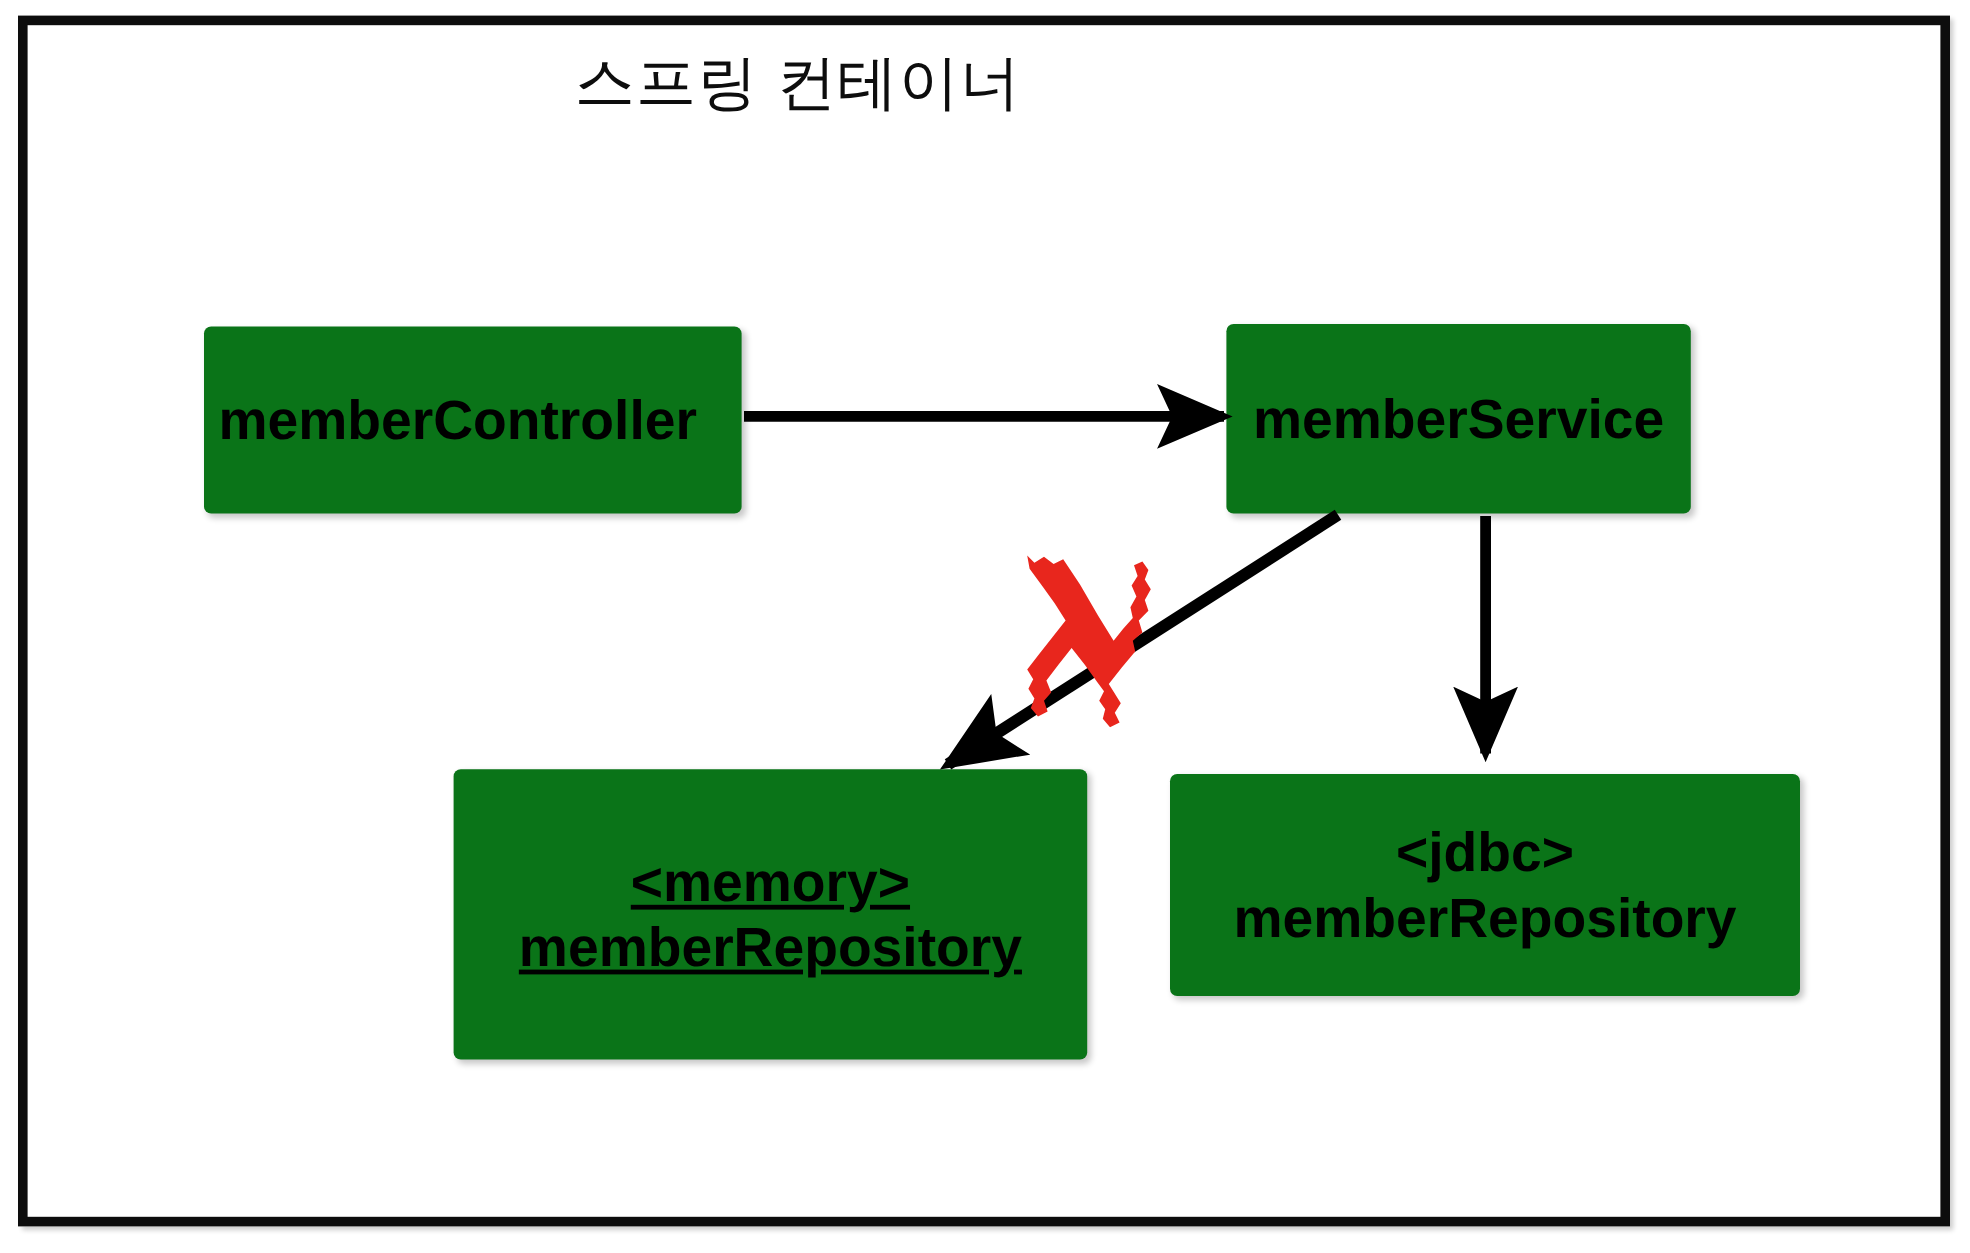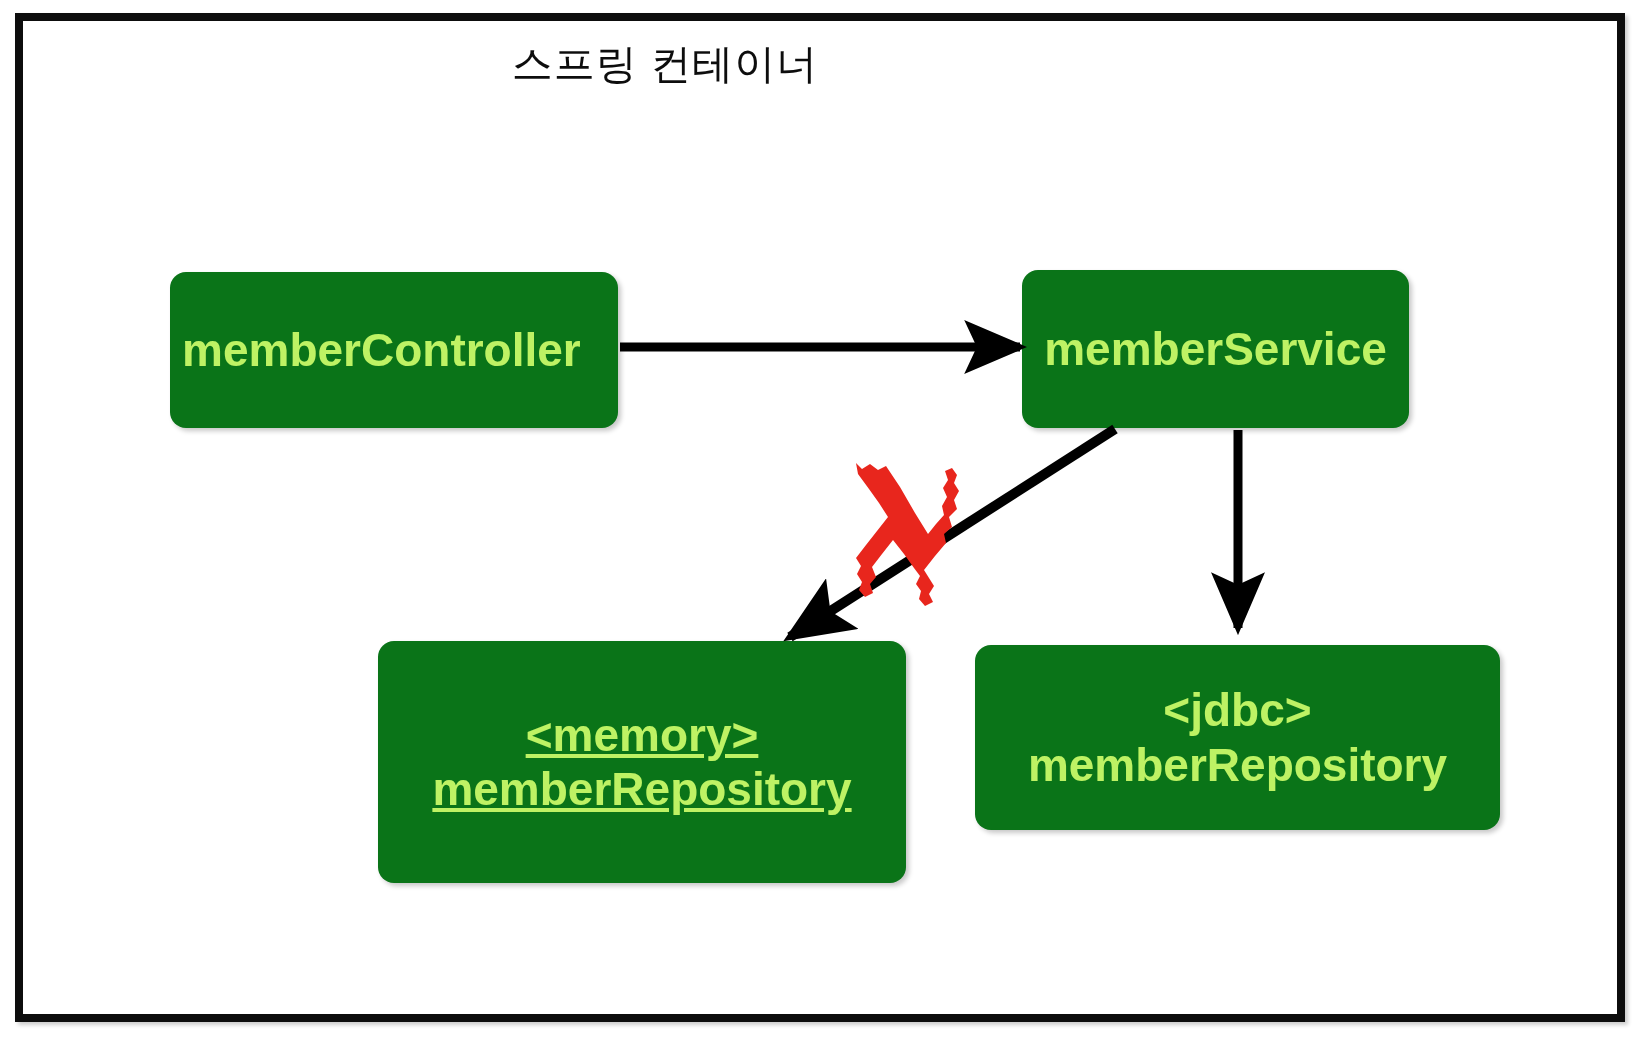--- a/index.html
+++ b/index.html
@@ -29,33 +29,33 @@
     box-sizing: border-box;
     box-shadow: 3px 3px 4px rgba(0,0,0,0.20);
   }
   
   #container-title {
     position: absolute;
     left: 0;
     top: 42px;
     width: 1330px;
     text-align: center;
-    font-size: 41px;
+    font-size: 50px;
     font-weight: 400;
     color: #0d0d0d;
     letter-spacing: 1px;
     line-height: 1.1;
     white-space: nowrap;
   }
   
   .bean-box {
     position: absolute;
     background: #0a7418;
-    border-radius: 16px;
-    color: #bef264;
+    border-radius: 6px;
+    color: #000000;
     display: flex;
     align-items: center;
     justify-content: center;
     text-align: center;
     font-weight: bold;
     font-size: 46px;
     line-height: 1.18;
     box-shadow: 3px 3px 5px rgba(0,0,0,0.22);
     box-sizing: border-box;
   }

